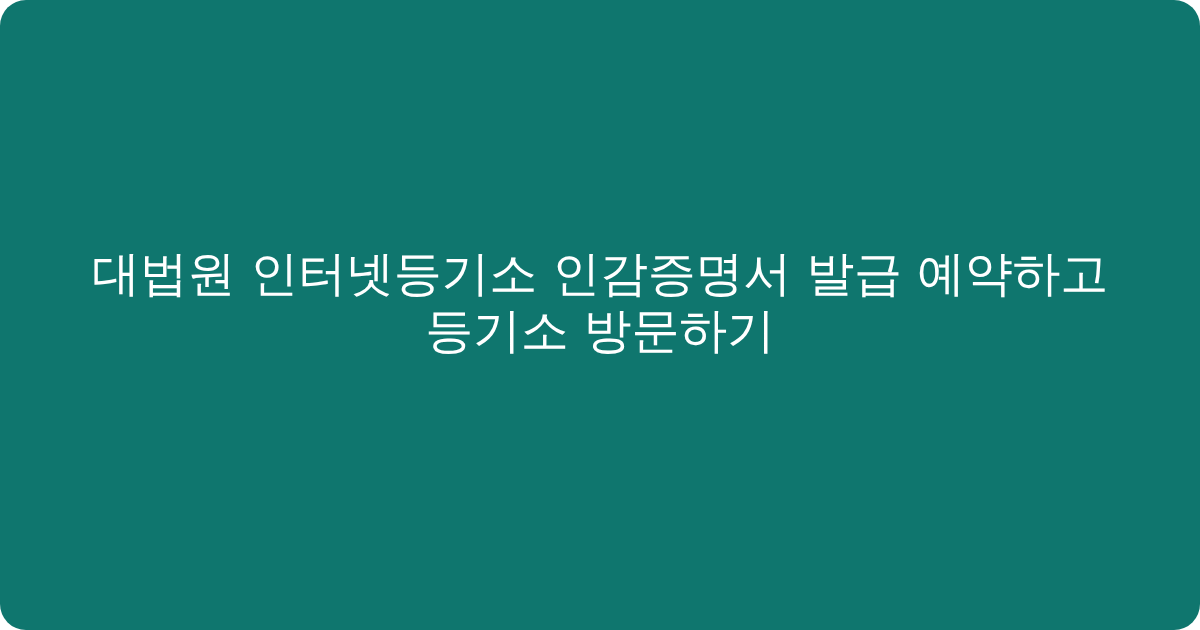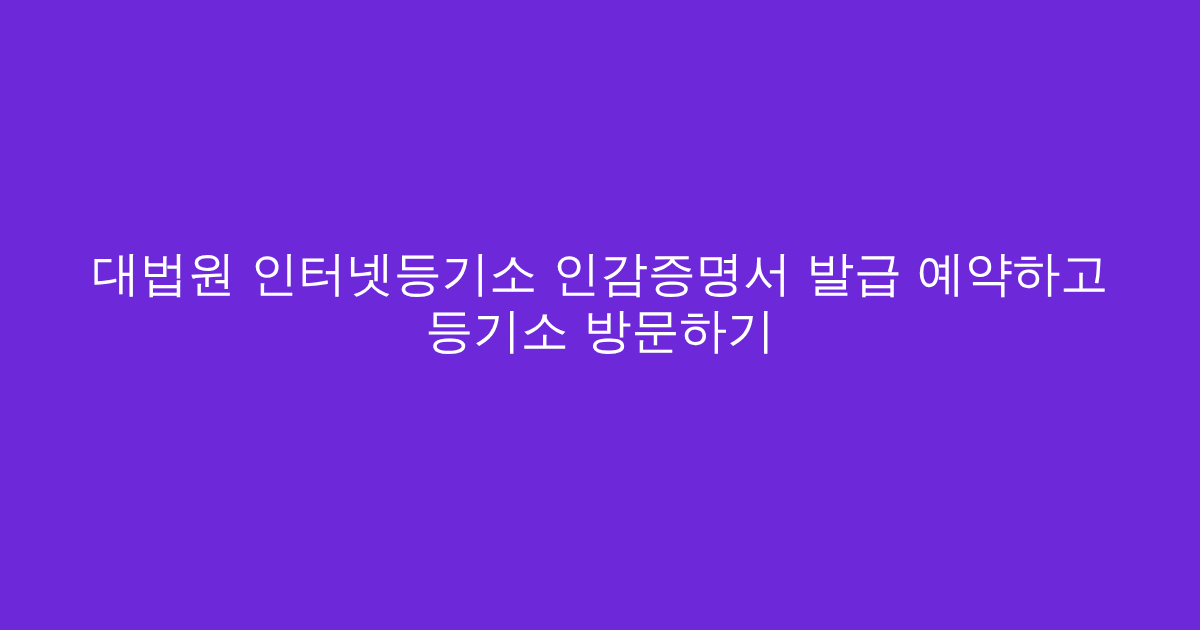--- a/index.html
+++ b/index.html
@@ -50,21 +50,21 @@
     color: #ffffff;
     text-align: center;
     white-space: pre-line;
     word-break: keep-all;
     -webkit-font-smoothing: antialiased;
   }
 </style>
 </head>
 <body>
 
-<div class="og-card" style="background-color: #6d28d9;">
+<div class="og-card" style="background-color: #0f766e; border-radius: 26px;">
 
   <div class="og-card__inner">
 
     <h1 class="og-card__title" style="color: rgb(255, 255, 255);">대법원 인터넷등기소 인감증명서 발급 예약하고 등기소 방문하기</h1>
 
   </div>
 
 </div>
 
 </body></html>

